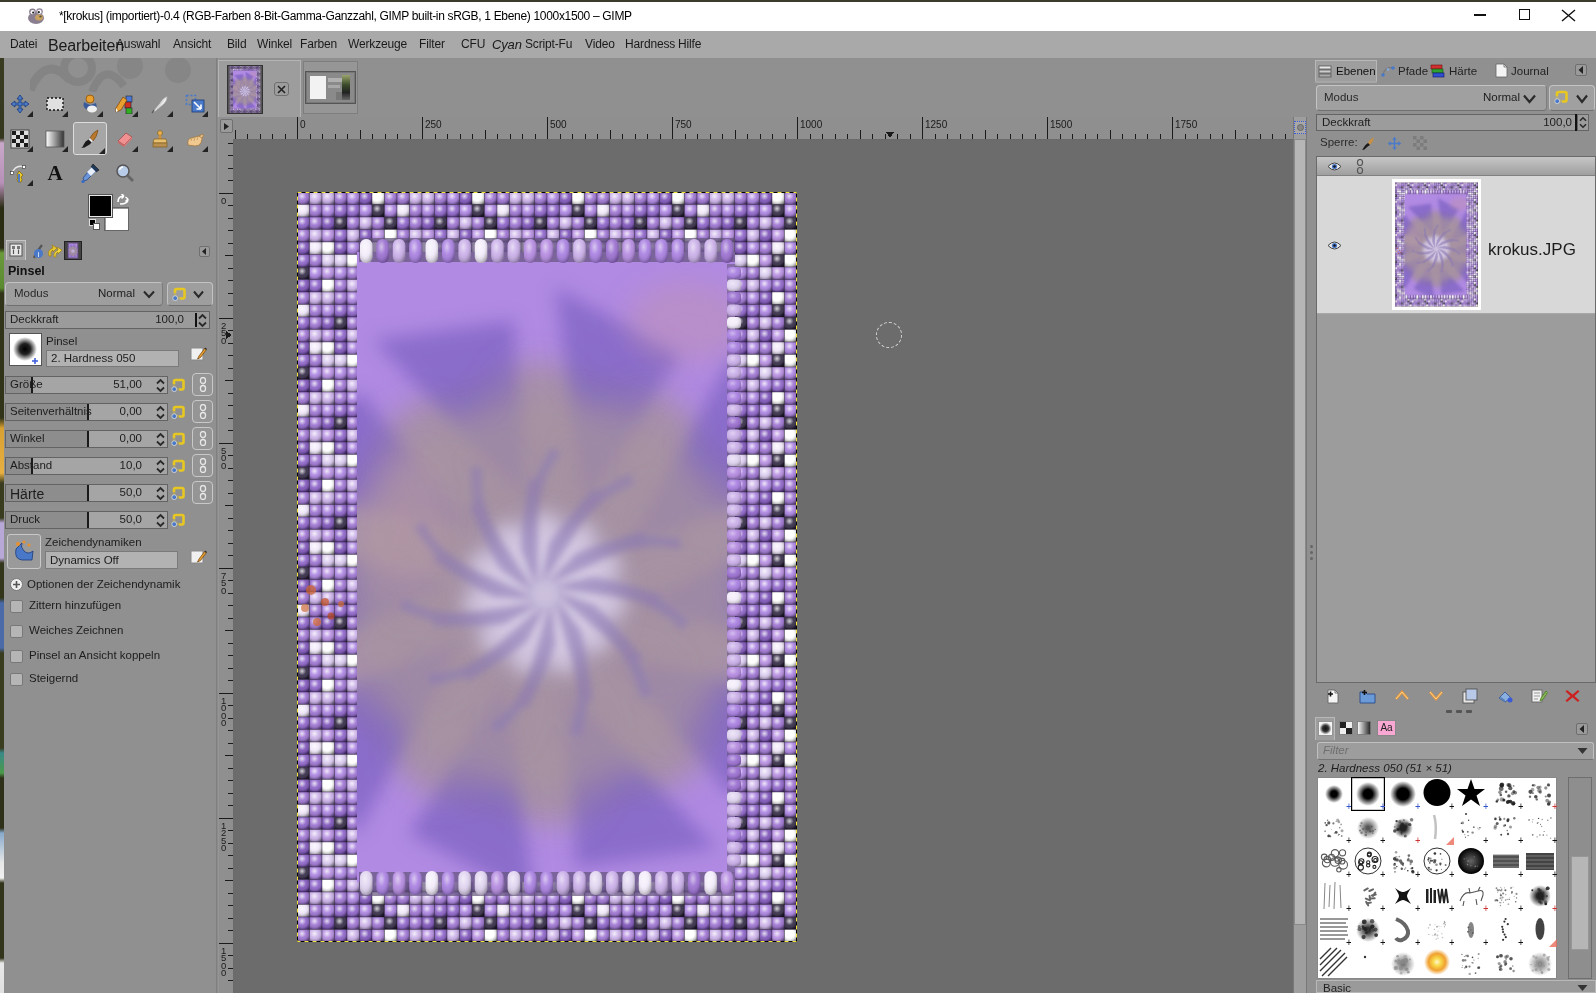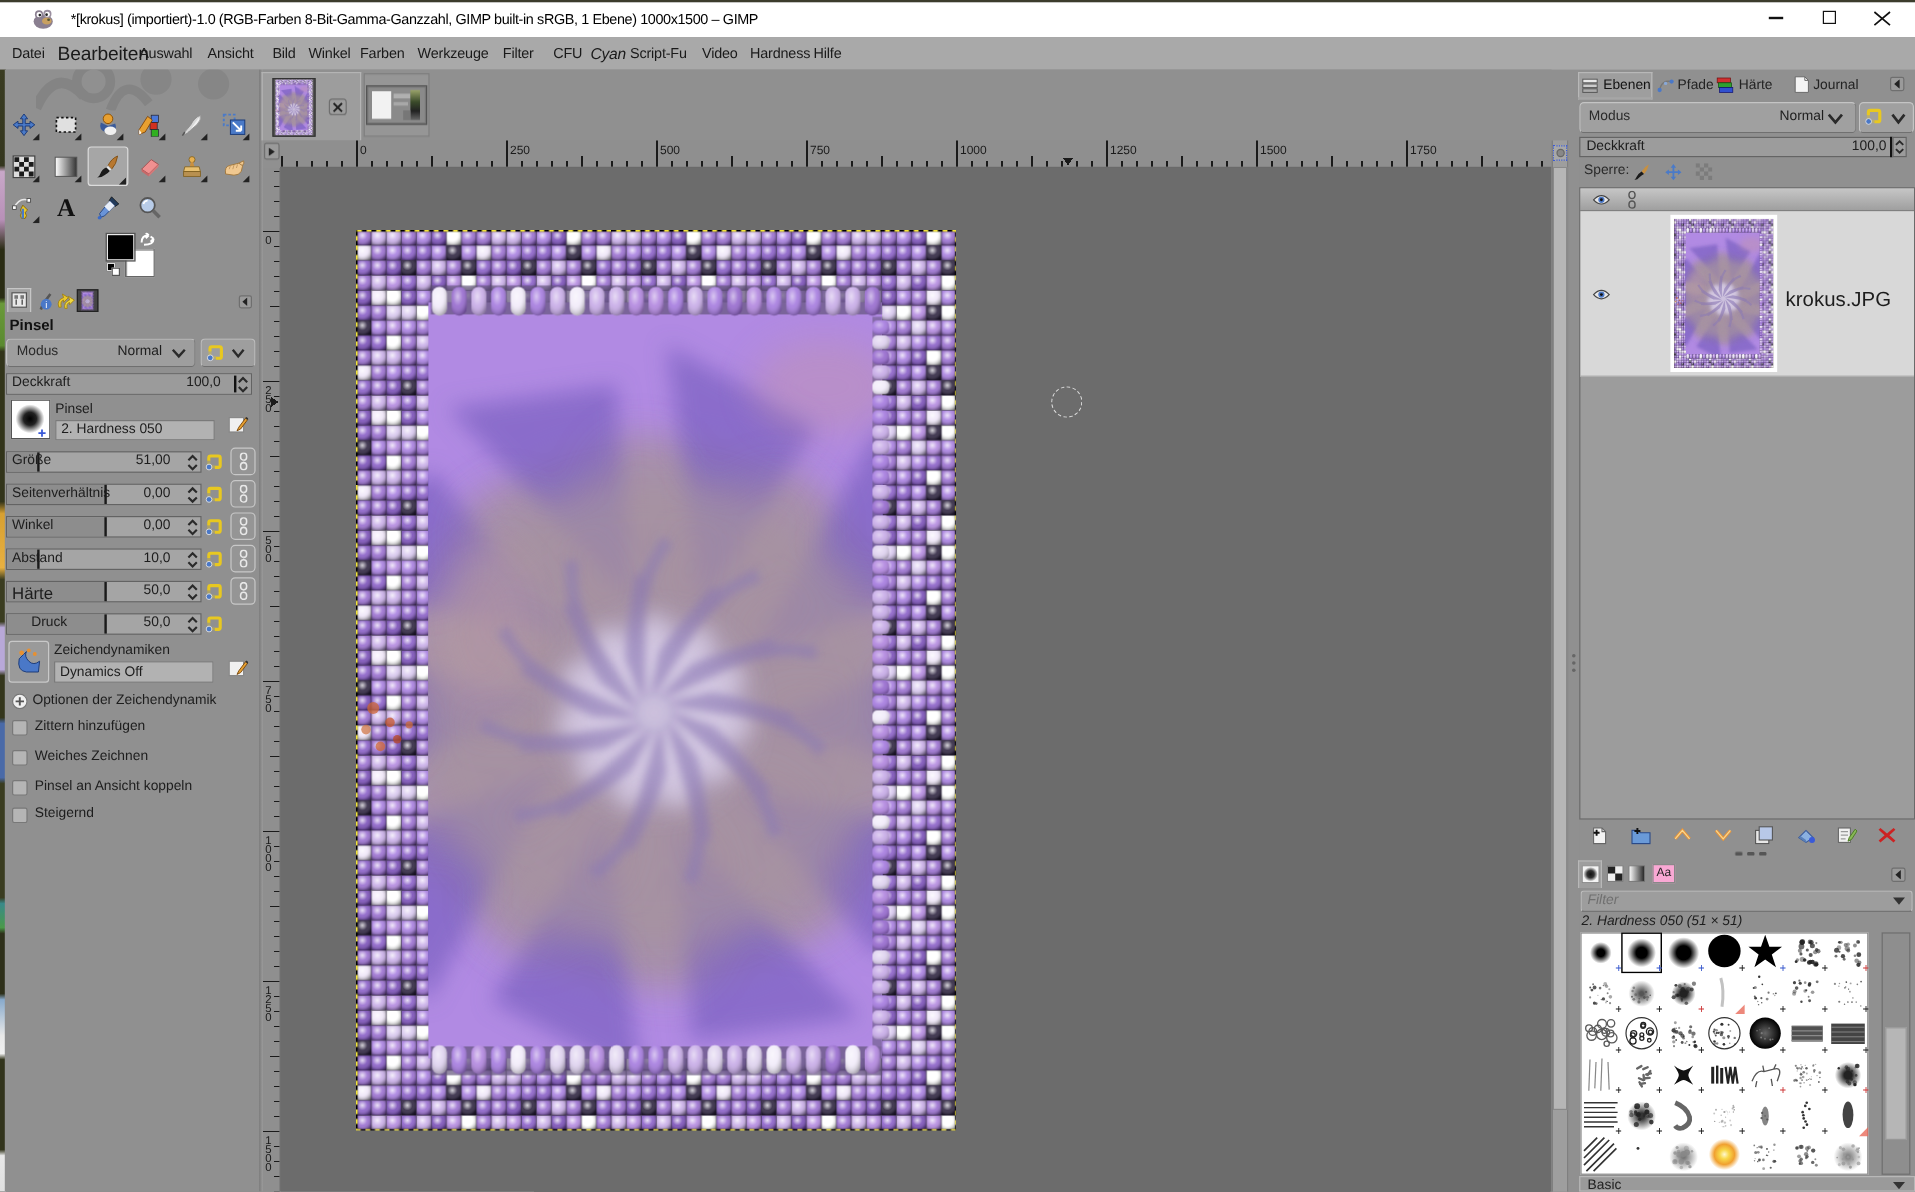--- a/index.html
+++ b/index.html
@@ -13,21 +13,21 @@
 <ellipse cx="9" cy="11" rx="8" ry="6" fill="#8a7f90"></ellipse>
 <circle cx="5.5" cy="5" r="3.4" fill="#8a7f90"></circle>
     <circle cx="12.5" cy="4.6" r="3.4" fill="#9a8fa0"></circle>
 <circle cx="5.6" cy="5.2" r="2.1" fill="#fff"></circle>
     <circle cx="12.4" cy="4.8" r="2.1" fill="#fff"></circle>
 <circle cx="6.2" cy="5.6" r="1.1" fill="#222"></circle>
     <circle cx="11.8" cy="5.2" r="1.1" fill="#222"></circle>
 <ellipse cx="12" cy="10.5" rx="4" ry="3" fill="#c8a060"></ellipse>
     <ellipse cx="13.5" cy="9.5" rx="1.2" ry="1" fill="#553"></ellipse>
 </svg>
-<div style="left:59px;top:9px;width:1100px;height:16px;font-size:12px;letter-spacing:-0.32px;color:#000;white-space:nowrap;">*[krokus] (importiert)-1.0 (RGB-Farben 8-Bit-Gamma-Ganzzahl, GIMP built-in sRGB, 1 Ebene) 1000x1500 – GIMP</div>
+<div style="left:59px;top:9px;width:1100px;height:16px;font-size:12px;letter-spacing:-0.32px;color:#000;white-space:nowrap;">*[krokus] (importiert)-0.4 (RGB-Farben 8-Bit-Gamma-Ganzzahl, GIMP built-in sRGB, 1 Ebene) 1000x1500 – GIMP</div>
 <div style="left:1474px;top:14px;width:12px;height:2px;background:#111;"></div>
 <div style="left:1519px;top:9px;width:11px;height:11px;border:1.4px solid #111;"></div>
 <svg style="left:1560px;top:9px" width="17" height="13" viewBox="0 0 17 13">
 <path d="M2 1 L15 12 M15 1 L2 12" stroke="#111" stroke-width="1.4"></path>
   </svg>
 <div style="left:0px;top:31px;width:1596px;height:27px;background:#a9a9a9;"></div>
 <div style="left:10px;top:37px;font-size:12px;letter-spacing:-0.15px;color:#1a1a1a;white-space:nowrap;">Datei</div>
 <div style="left:48px;top:37px;font-size:16px;letter-spacing:-0.15px;color:#1a1a1a;white-space:nowrap;">Bearbeiten</div>
 <div style="left:116px;top:37px;font-size:12px;letter-spacing:-0.15px;color:#1a1a1a;white-space:nowrap;">Auswahl</div>
 <div style="left:173px;top:37px;font-size:12px;letter-spacing:-0.15px;color:#1a1a1a;white-space:nowrap;">Ansicht</div>
@@ -353,21 +353,21 @@
   </svg>
 <div style="left:192px;top:481px;width:21px;height:23px;background:#959595;border:1px solid #c8c8c8;border-radius:4px;"></div>
 <svg style="left:199px;top:485px" width="8" height="15" viewBox="0 0 8 15">
     <rect x="1.5" y="0.5" width="5" height="6" rx="2.5" fill="none" stroke="#e8e8e8" stroke-width="1.3"></rect>
     <rect x="1.5" y="8.5" width="5" height="6" rx="2.5" fill="none" stroke="#e8e8e8" stroke-width="1.3"></rect>
     <path d="M4 6.5 L4 8.5" stroke="#cccccc" stroke-width="1" stroke-dasharray="1 1"></path>
   </svg>
 <div style="left:5px;top:511px;width:163px;height:18px;background:#a5a5a5;border:1px solid #636363;"></div>
 <div style="left:6px;top:512px;width:82px;height:16px;background:#8d8d8d;"></div>
 <div style="left:87px;top:512px;width:2px;height:16px;background:#1a1a1a;"></div>
-<div style="left:10px;top:513px;font-size:11.5px;color:#1d1d1d;white-space:nowrap;margin-left:16px;">Druck</div>
+<div style="left:10px;top:513px;font-size:11.5px;color:#1d1d1d;white-space:nowrap;">Druck</div>
 <div style="left:5px;top:512px;width:137px;height:16px;font-size:11.5px;color:#1d1d1d;text-align:right;line-height:15px;">50,0</div>
 
 <svg style="left:155px;top:513px" width="11" height="15" viewBox="0 0 11 15">
     <path d="M2 5.5 L5.5 2 L9 5.5" fill="none" stroke="#2a2a2a" stroke-width="1.8"></path>
     <path d="M2 9.5 L5.5 13 L9 9.5" fill="none" stroke="#2a2a2a" stroke-width="1.8"></path>
   </svg>
 <svg style="left:171px;top:513px" width="15" height="15" viewBox="0 0 15 15">
     <path d="M3 6 L3 3.5 Q3 2 4.5 2 L11 2 Q12.5 2 12.5 3.5 L12.5 10 Q12.5 11.5 11 11.5 L8 11.5" fill="none" stroke="#e8c820" stroke-width="2.6"></path>
     <path d="M3 6 L3 11 L8 11" fill="none" stroke="#e8c820" stroke-width="2.6" opacity="0.35"></path>
     <circle cx="3.2" cy="11.2" r="2.4" fill="#4a78c8" stroke="#dddddd" stroke-width="0.8"></circle>

